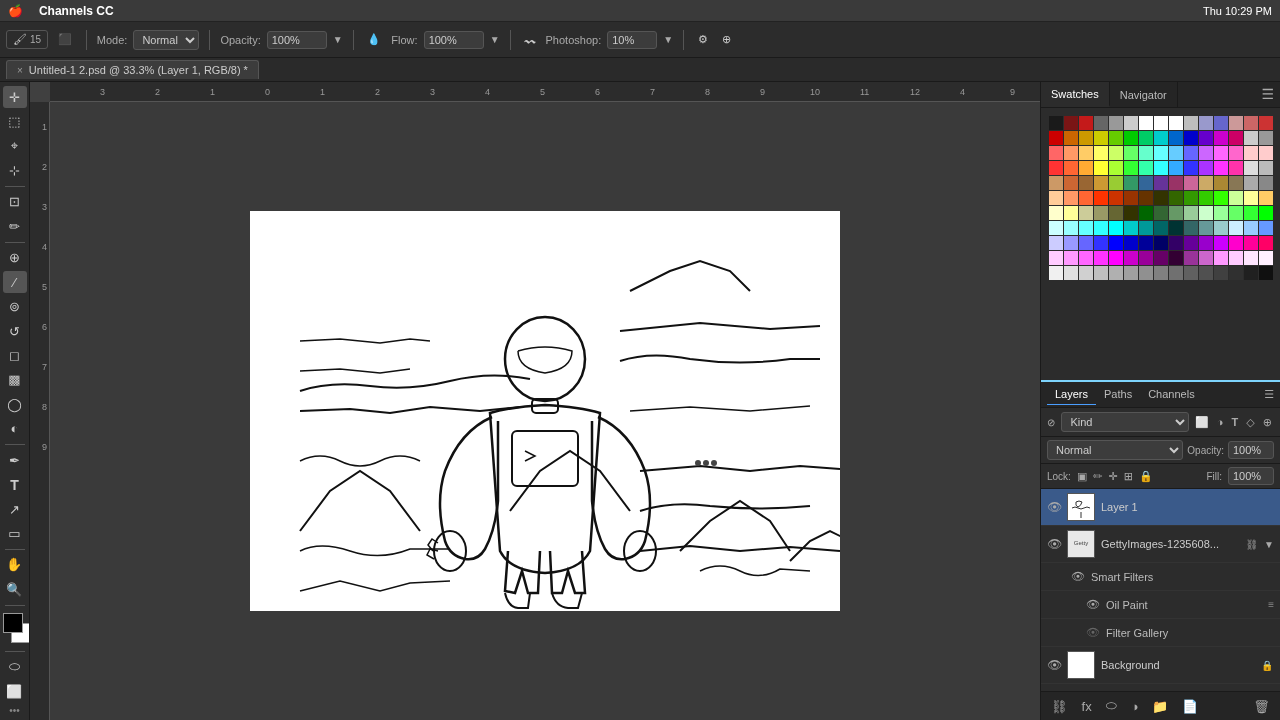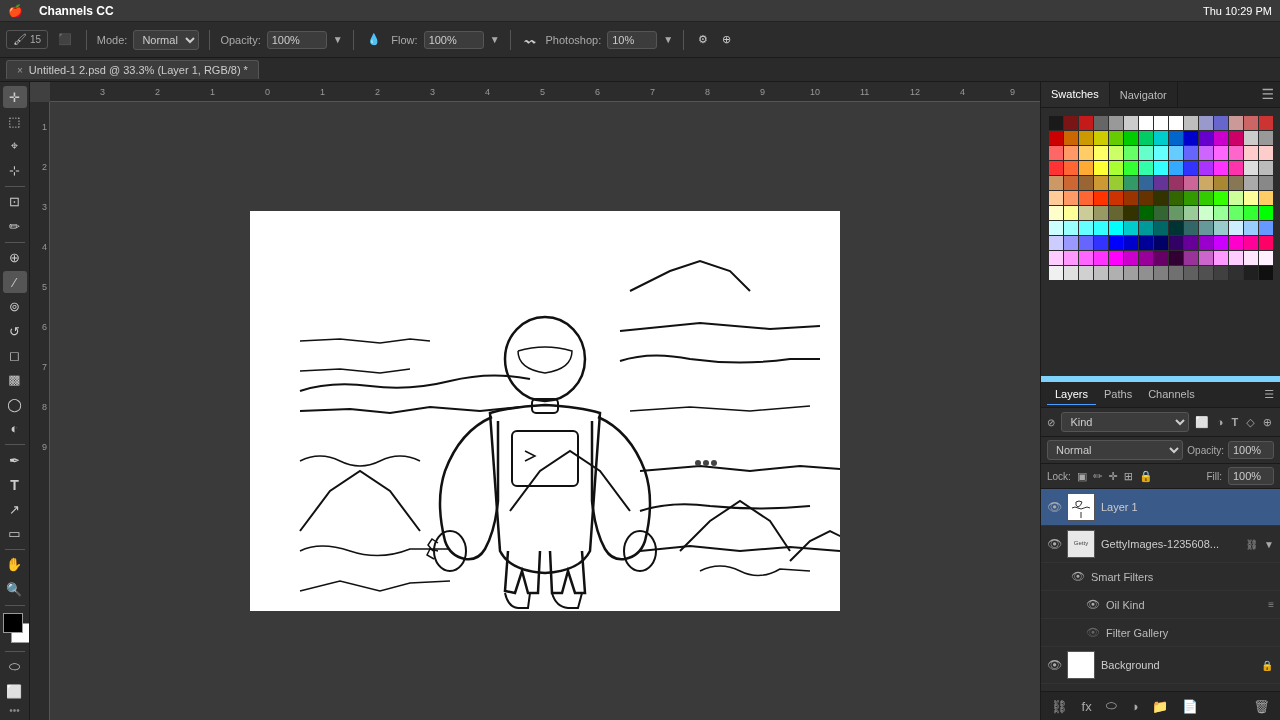--- a/index.html
+++ b/index.html
@@ -101,21 +101,21 @@
 
     
     #right-panel {
       width: 240px; background: #2c2c2c;
       border-left: 1px solid #1a1a1a;
       display: flex; flex-direction: column;
     }
 
     
     #swatches-panel {
-      height: 300px; border-bottom: 6px solid #7dd3fc;
+      height: 300px; border-bottom: 2px solid #7dd3fc;
       display: flex; flex-direction: column;
     }
     #swatches-tabs {
       display: flex; background: #252525; border-bottom: 1px solid #1a1a1a; height: 26px;
     }
     .panel-tab {
       padding: 4px 10px; font-size: 11px; color: #bbb; cursor: pointer;
       border-right: 1px solid #1a1a1a; display: flex; align-items: center;
     }
     .panel-tab.active { background: #2c2c2c; color: #fff; border-bottom: 2px solid #2c2c2c; }
@@ -684,21 +684,21 @@
           <span class="layer-lock">▼</span>
         </div>
 
         <div class="sublayer-item">
           <span class="sublayer-eye">👁</span>
           <span style="font-size:11px; color:#bbb; flex:1;">Smart Filters</span>
         </div>
 
         <div class="sublayer-item" style="padding-left:45px;">
           <span class="sublayer-eye">👁</span>
-          <span style="font-size:11px; color:#bbb; flex:1;">Oil Kind</span>
+          <span style="font-size:11px; color:#bbb; flex:1;">Oil Paint</span>
           <span style="font-size:10px; color:#888; cursor:pointer;">≡</span>
         </div>
 
         <div class="sublayer-item" style="padding-left:45px;">
           <span class="sublayer-eye" style="color:#666;">👁</span>
           <span style="font-size:11px; color:#bbb; flex:1;">Filter Gallery</span>
         </div>
 
         <div class="layer-item">
           <span class="layer-eye">👁</span>

